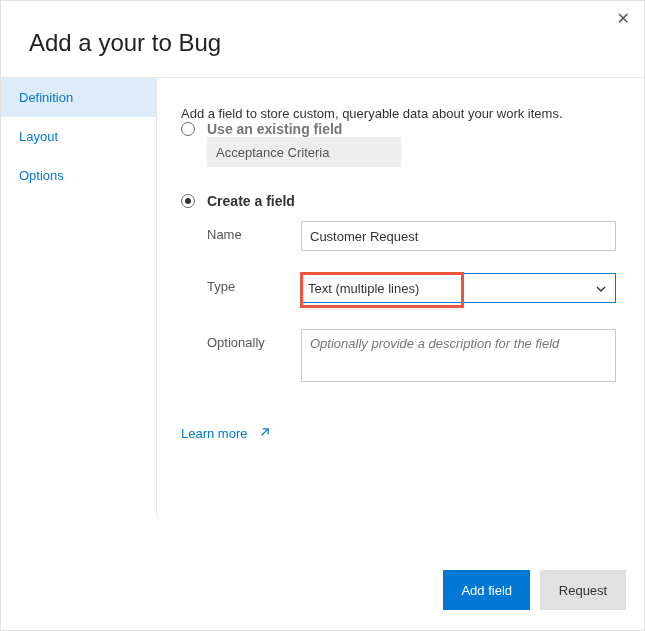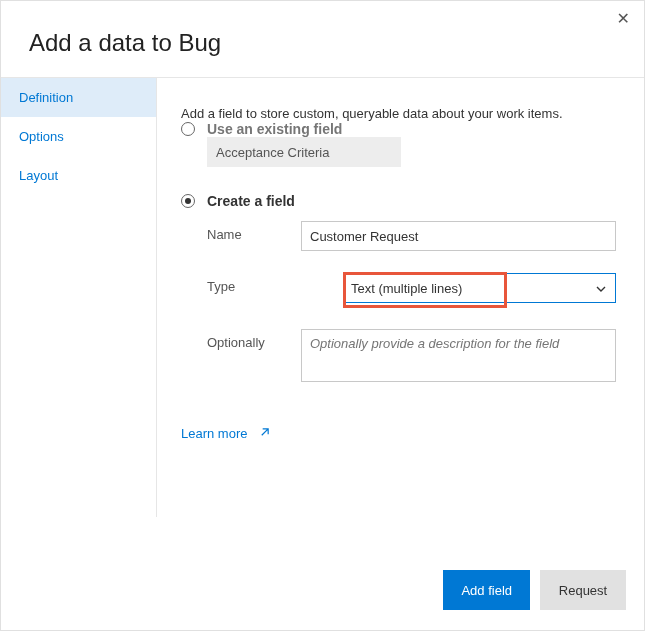--- a/index.html
+++ b/index.html
@@ -128,21 +128,20 @@
     padding: 6px 8px;
     font-size: 13px;
     font-style: italic;
     color: #888;
     font-family: inherit;
     resize: none;
   }
   .select-wrap {
     flex: 1;
     position: relative;
-    margin-left: 43px;
   }
   .select-box {
     height: 30px;
     border: 1px solid #0078d4;
     display: flex;
     align-items: center;
     padding: 0 28px 0 6px;
     font-size: 13px;
     background: #fff;
     cursor: pointer;
@@ -193,28 +192,28 @@
   .btn.primary { background: #0078d4; color: #fff; }
   .btn.secondary { background: #e1e1e1; color: #333; }
 </style>
 </head>
 <body>
 
 <div class="dialog">
 
   <div class="close-x">✕</div>
 
-  <div class="title">Add a data to Bug</div>
+  <div class="title">Add a your to Bug</div>
 
   <div class="body-area">
 
     <div class="sidebar">
       <div class="side-item active">Definition</div>
+      <div class="side-item">Layout</div>
       <div class="side-item">Options</div>
-      <div class="side-item">Layout</div>
     </div>
 
     <div class="main">
 
       <div class="intro">Add a field to store custom, queryable data about your work items.</div>
 
       
       <div class="opt-row">
         <span class="radio"></span>
         <span class="opt-label muted">Use an existing field</span>

